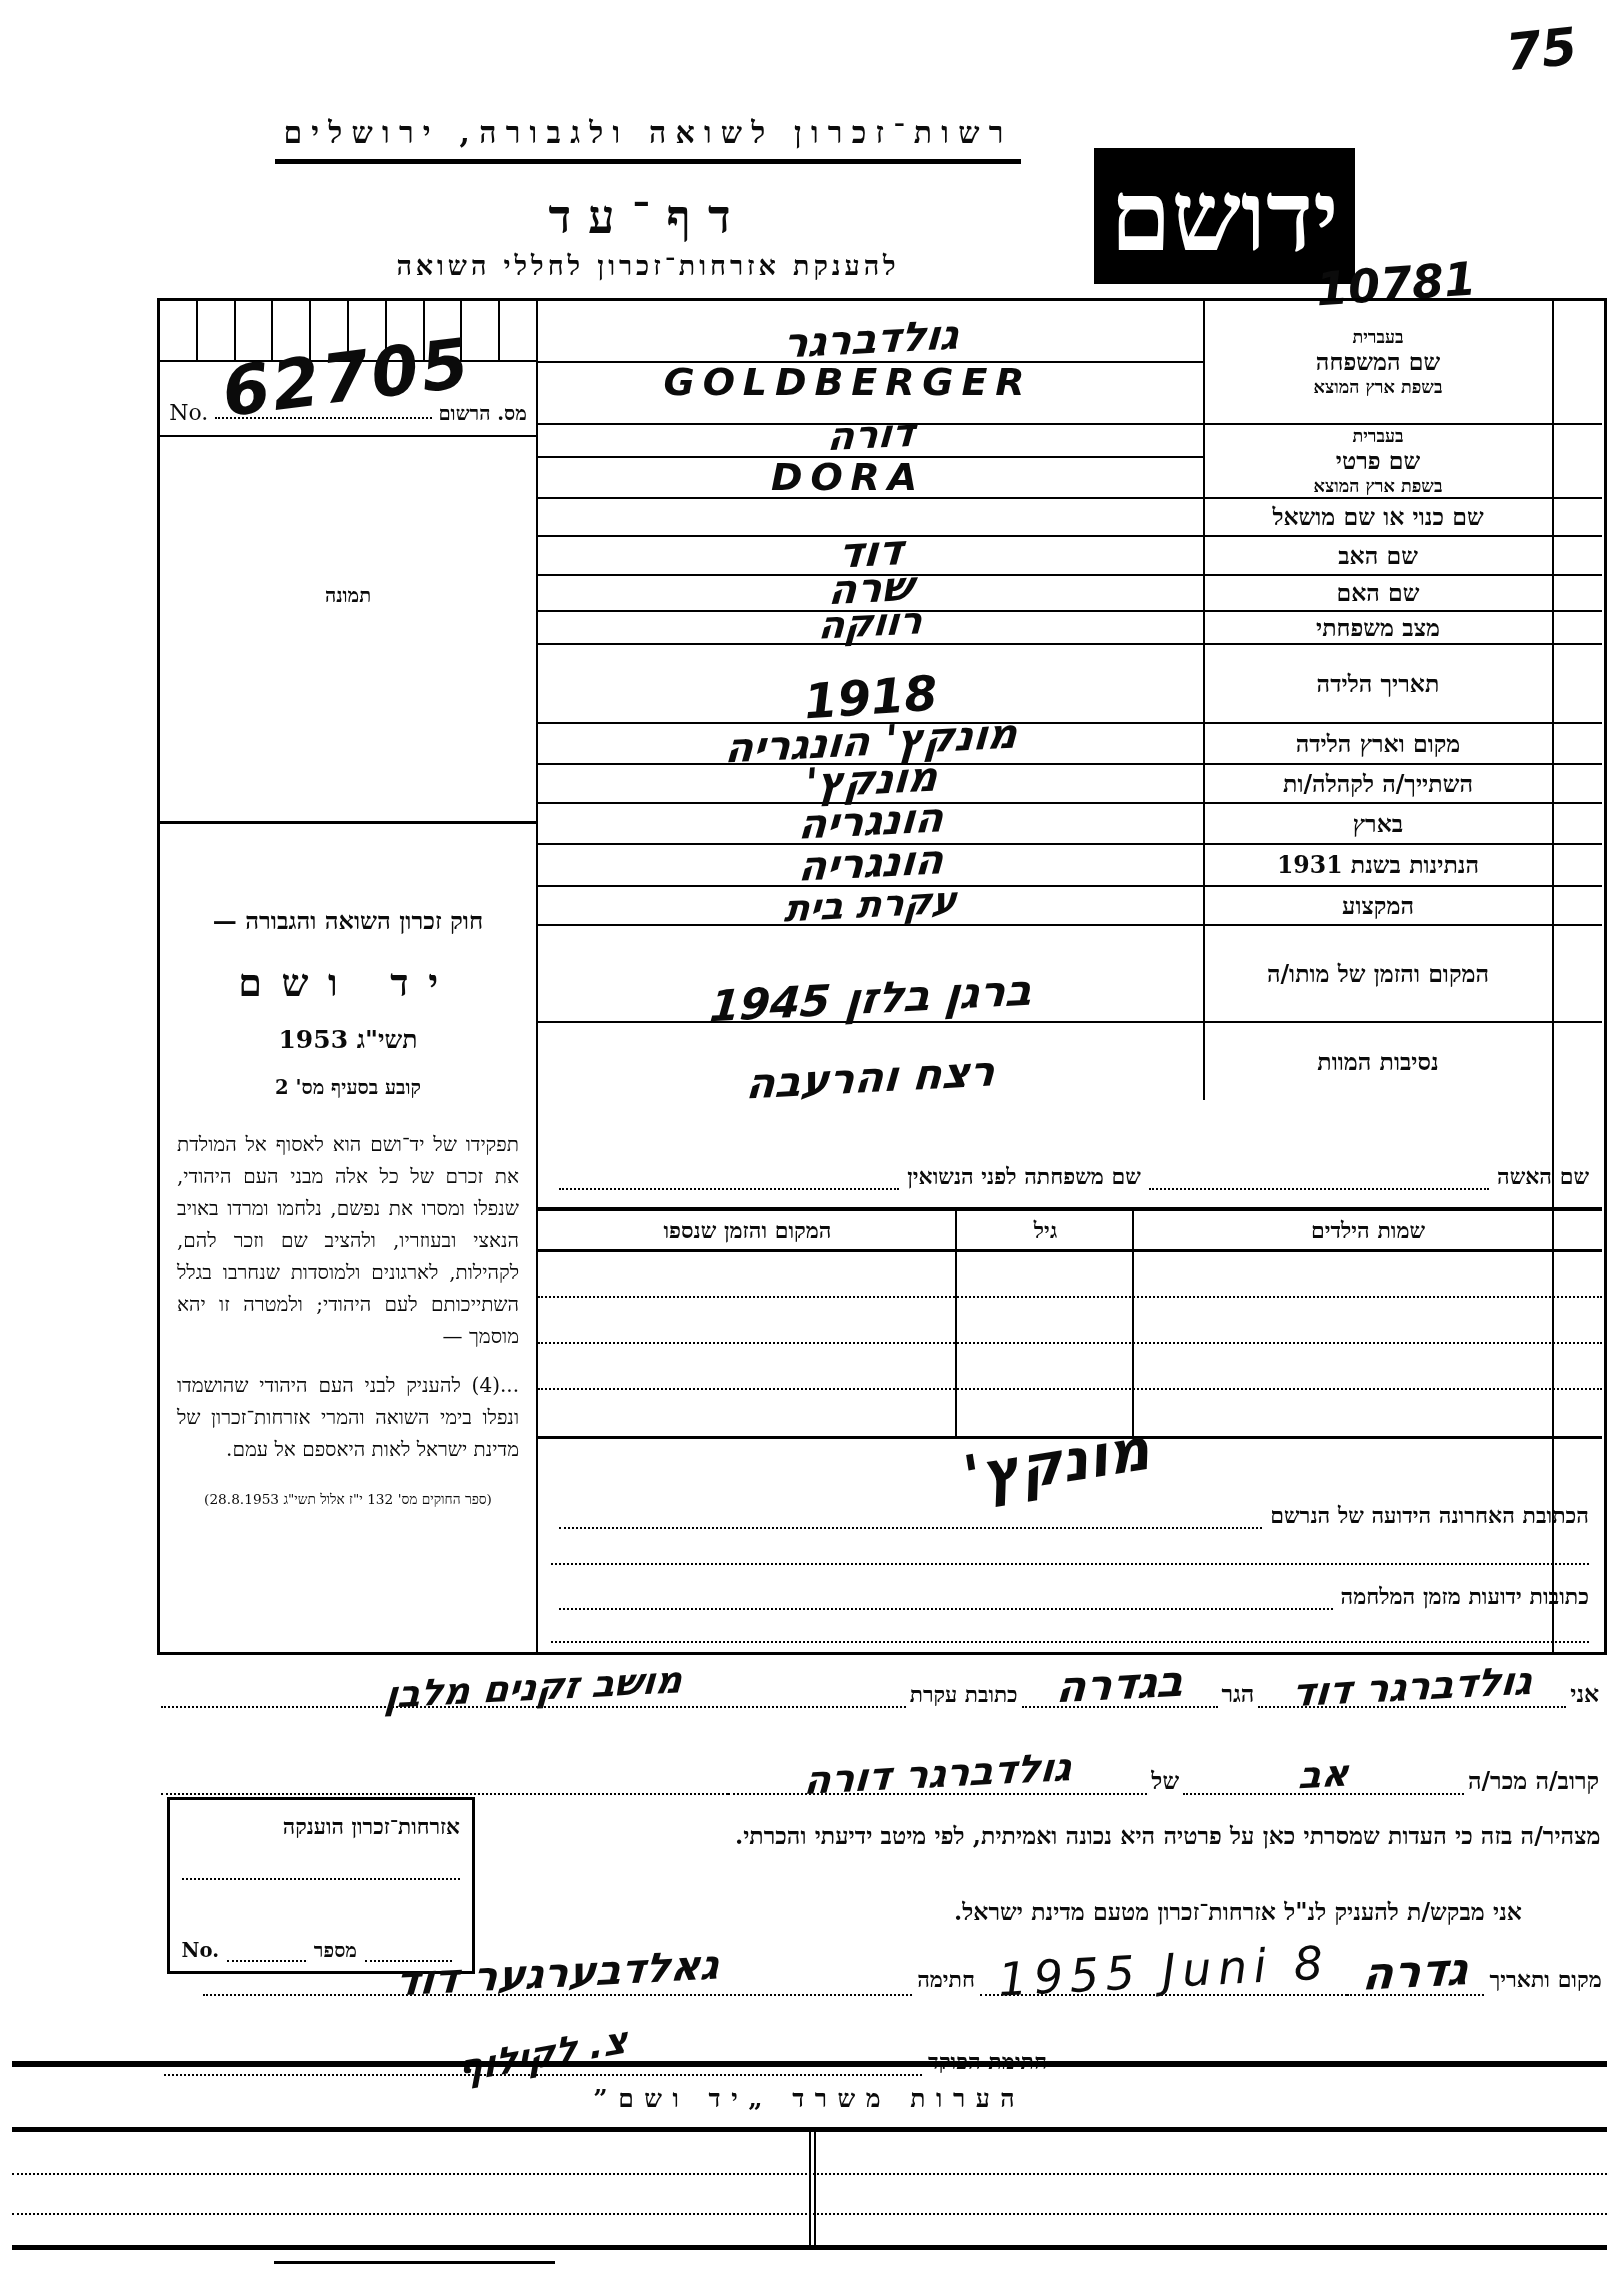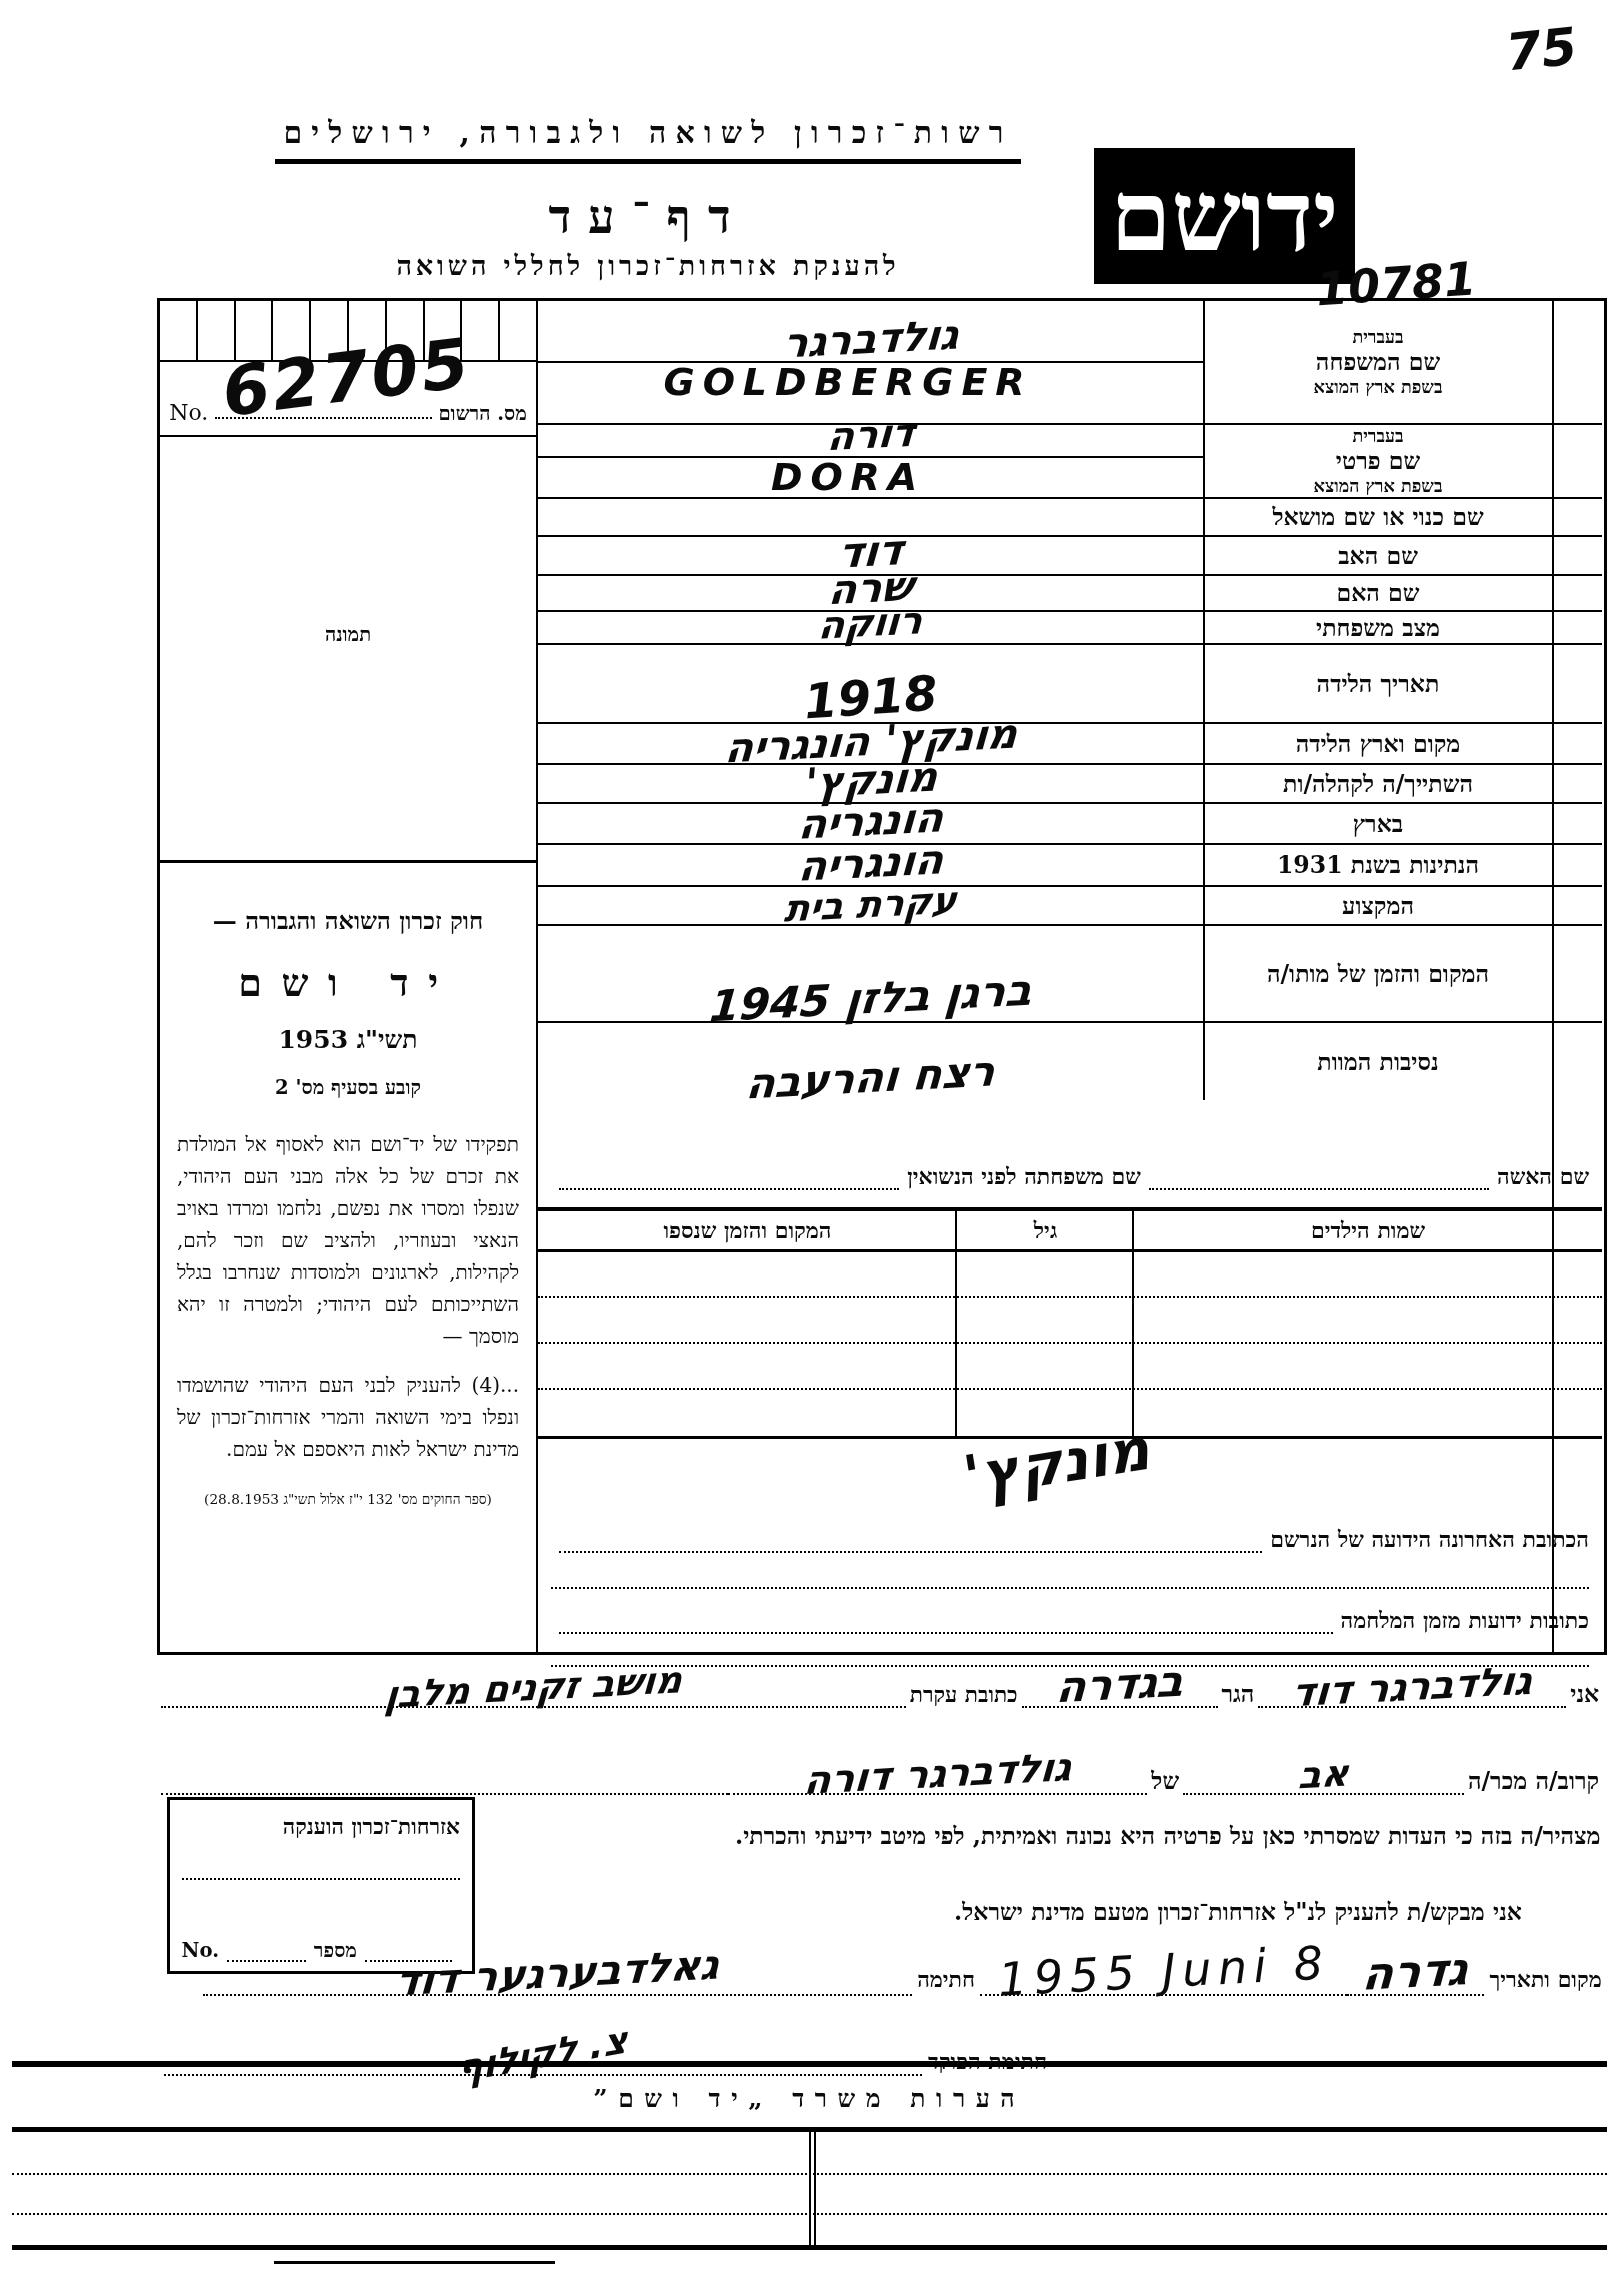--- a/index.html
+++ b/index.html
@@ -36,21 +36,21 @@
   .leftcol{position:absolute;left:0;top:0;width:376px;height:100%;}
   .strip{height:59px;border-bottom:2.6px solid #000;display:flex;}
   .strip .cell{flex:1;border-left:2px solid #000;}
   .strip .cell:first-child{border-left:none;}
   .regrow{position:relative;height:75px;border-bottom:2px solid #000;
           display:flex;align-items:flex-end;padding:0 9.2px 10.5px 9.2px;box-sizing:border-box;}
   .no-lbl{font-size:22px;}
   .reg-dots{flex:1;border-bottom:2.6px dotted #000;margin:0 6.5px 5.2px 6.5px;height:13px;}
   .reg-lbl{font-size:19.6px;font-weight:bold;}
   .regval{position:absolute;left:62px;top:-18.3px;font-size:68px;transform:rotate(-7deg);letter-spacing:2.6px;}
-  .photo{position:relative;height:384px;border-bottom:3.3px solid #000;margin-top:39px;}
+  .photo{position:relative;height:384px;border-bottom:3.3px solid #000;}
   .photo-lbl{position:absolute;top:147px;left:0;width:100%;text-align:center;
              font-size:19.6px;font-weight:bold;}
   .law{position:absolute;top:521px;left:0;width:100%;bottom:0;direction:rtl;
        padding:84px 17px 0 17px;box-sizing:border-box;}
   .law-h1{font-size:24px;font-weight:bold;text-align:center;margin-bottom:25px;}
   .law-h2{font-size:38px;font-weight:bold;text-align:center;letter-spacing:19.6px;margin-bottom:19.6px;}
   .law-h3{font-size:25px;font-weight:bold;text-align:center;margin-bottom:22px;}
   .law-h4{font-size:19.6px;font-weight:bold;text-align:center;margin-bottom:29px;}
   .law-p{font-size:20px;line-height:1.6;text-align:justify;margin-bottom:17px;}
   .law-fn{font-size:13.7px;text-align:center;margin-top:26px;}
@@ -74,21 +74,21 @@
            padding:0 13px 17px 13px;font-size:22px;font-weight:bold;}
   .dotfill{flex:1;border-bottom:2.6px dotted #000;height:7.9px;margin:0 7.9px;}
   .chead{display:flex;border-bottom:3.3px solid #000;box-sizing:border-box;align-items:center;
          text-align:center;font-size:22px;font-weight:bold;}
   .cc-name{flex:0 0 468px;}
   .cc-age{flex:0 0 177px;}
   .cc-place{flex:1;}
   .crow{height:46px;box-sizing:border-box;border-bottom:2.6px dotted #000;}
   .cwrap{border-bottom:3.9px solid #000;box-sizing:border-box;}
   .addr-row{position:relative;box-sizing:border-box;padding:63px 13px 0 13px;}
-  .addr-line{display:flex;align-items:flex-end;font-size:22px;font-weight:bold;margin-top:24px;}
+  .addr-line{display:flex;align-items:flex-end;font-size:22px;font-weight:bold;}
   .addr-hw{position:absolute;top:-5.2px;right:452px;font-size:58px;transform:rotate(-9deg);}
   .addr-dot2{border-bottom:2.6px dotted #000;margin-top:34px;}
   .war-row{position:relative;box-sizing:border-box;padding:18.3px 13px 0 13px;}
 
   
   .decl{position:absolute;left:157px;top:1655px;width:1450px;height:439px;direction:rtl;}
   .dline{position:absolute;right:0;left:0;display:flex;align-items:flex-end;padding:0 3.9px;}
   .dline .plbl{font-size:23.6px;font-weight:bold;margin:0 3.9px;}
   .dval{border-bottom:2.6px dotted #000;text-align:center;}
   .dval .hw{font-size:39px;}

